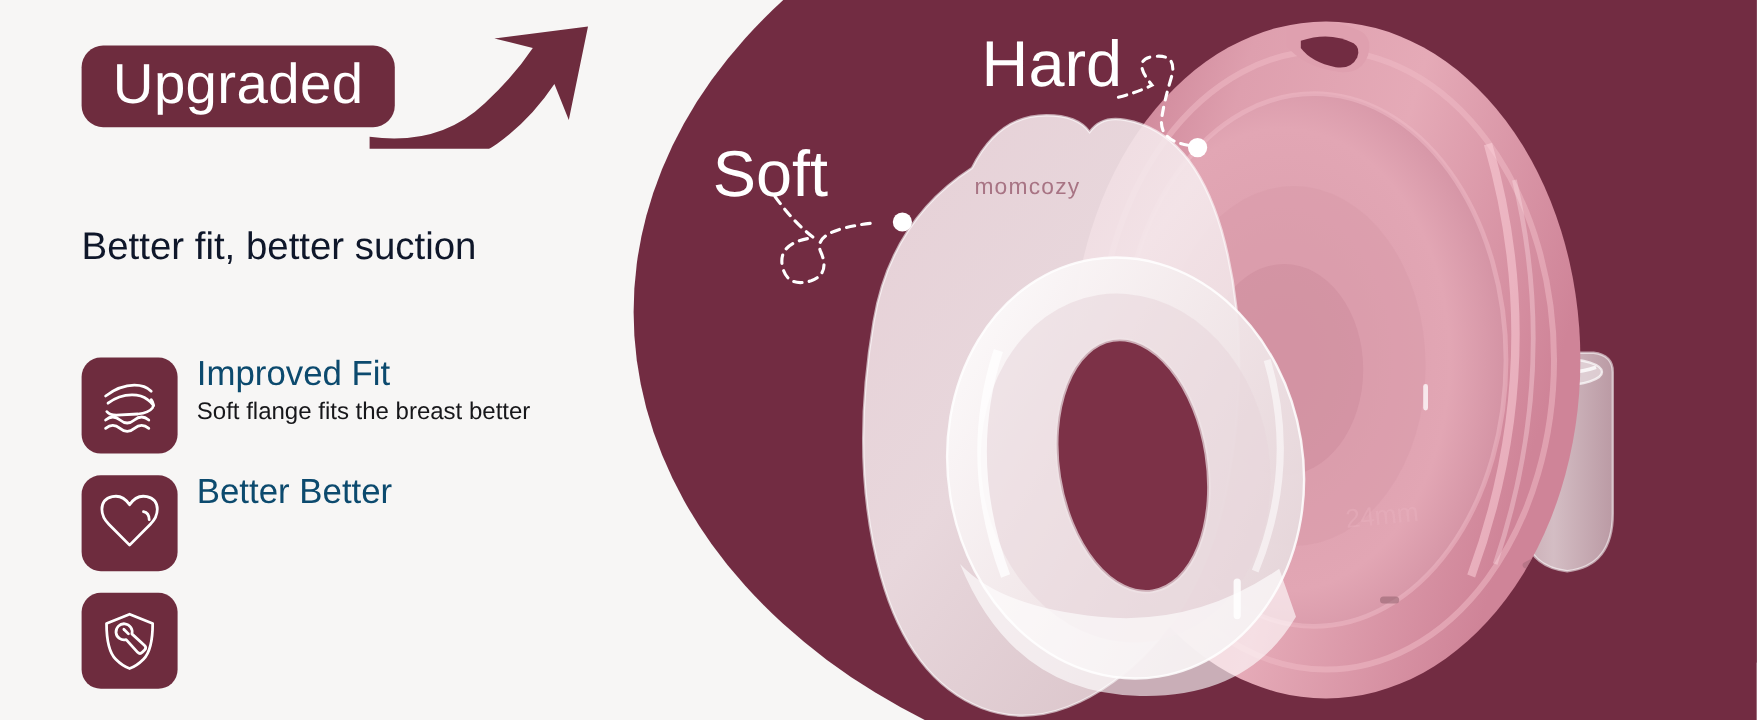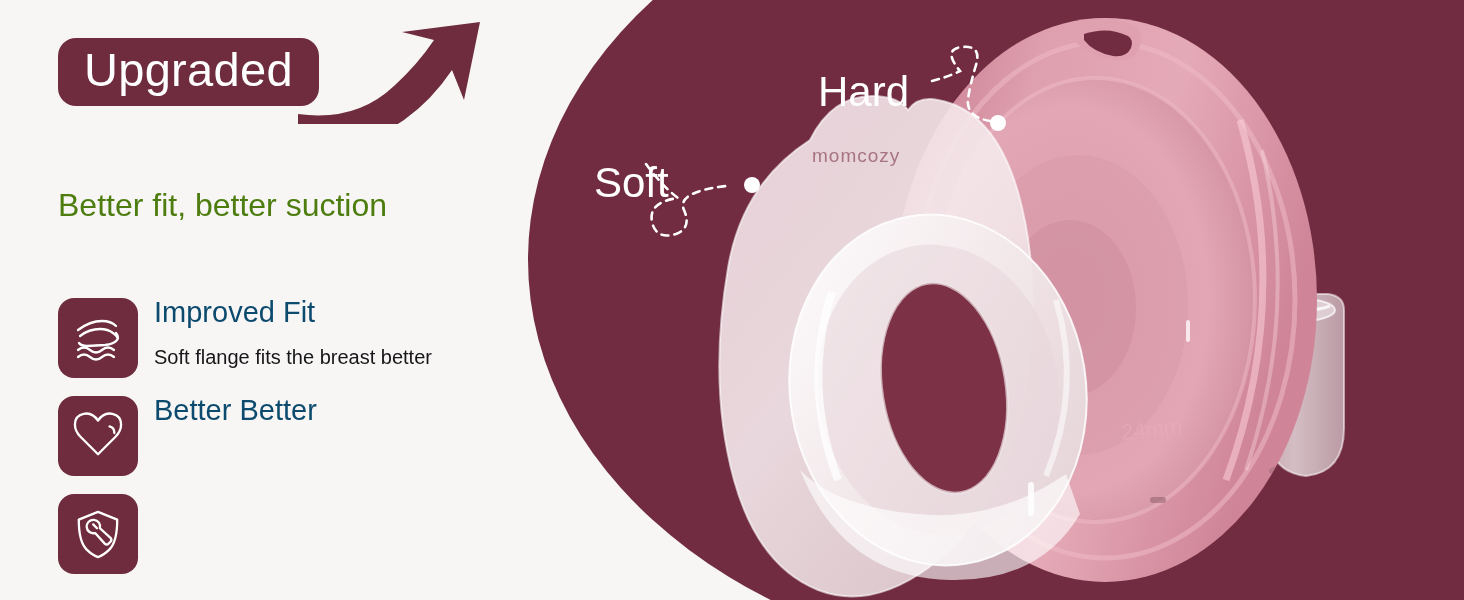--- a/index.html
+++ b/index.html
@@ -25,21 +25,21 @@
     background:#722c42;
   }
   .blob-sq{
     position:absolute;
     left:1070px;top:0;width:420px;height:600px;
     background:#722c42;
   }
 
   
   .left{
-    position:absolute;left:0;top:0;width:540px;height:516px;
+    position:absolute;left:10px;top:0;width:540px;height:516px;
   }
   .badge{
     position:absolute;left:58px;top:38px;
     background:#6e2c3e;
     border-radius:18px;
     padding:7px 26px 11px 26px;
     color:#ffffff;
     font-size:47px;
     line-height:1.06;
     letter-spacing:.3px;
@@ -53,21 +53,21 @@
   .h1{
     position:absolute;left:58px;top:120px;
     color:#7d3a4d;
     font-size:52px;
     line-height:1.12;
     letter-spacing:.2px;
     white-space:nowrap;
   }
   .h2{
     position:absolute;left:58px;top:186px;
-    color:#4d7c0f;
+    color:#0f172a;
     font-size:32px;
     line-height:1.2;
     white-space:nowrap;
     text-align:center;
   }
 
   
   .features{
     position:absolute;left:58px;top:298px;width:620px;
   }
@@ -89,32 +89,31 @@
   .ftitle{
     color:#0c4a6e;
     font-size:29px;
     line-height:1.15;
     white-space:nowrap;
   }
   .fdesc{
     color:#17171a;
     font-size:20px;
     line-height:1.25;
-    margin-top:16px;
+    margin-top:2px;
     white-space:nowrap;
   }
 
   
   .callout{
     position:absolute;
     color:#ffffff;
-    font-size:42px;
+    font-size:54px;
     line-height:1;
     white-space:nowrap;
-    margin-top:44px;
   }
   #callout-soft{left:594px;top:118px;}
   #callout-hard{left:818px;top:27px;}
   .leader{position:absolute;pointer-events:none;}
   #leader-soft{left:640px;top:160px;width:140px;height:80px;}
   #leader-hard{left:930px;top:45px;width:130px;height:90px;}
 
   
   .product{position:absolute;left:0;top:0;width:1464px;height:600px;pointer-events:none;}
 </style>

